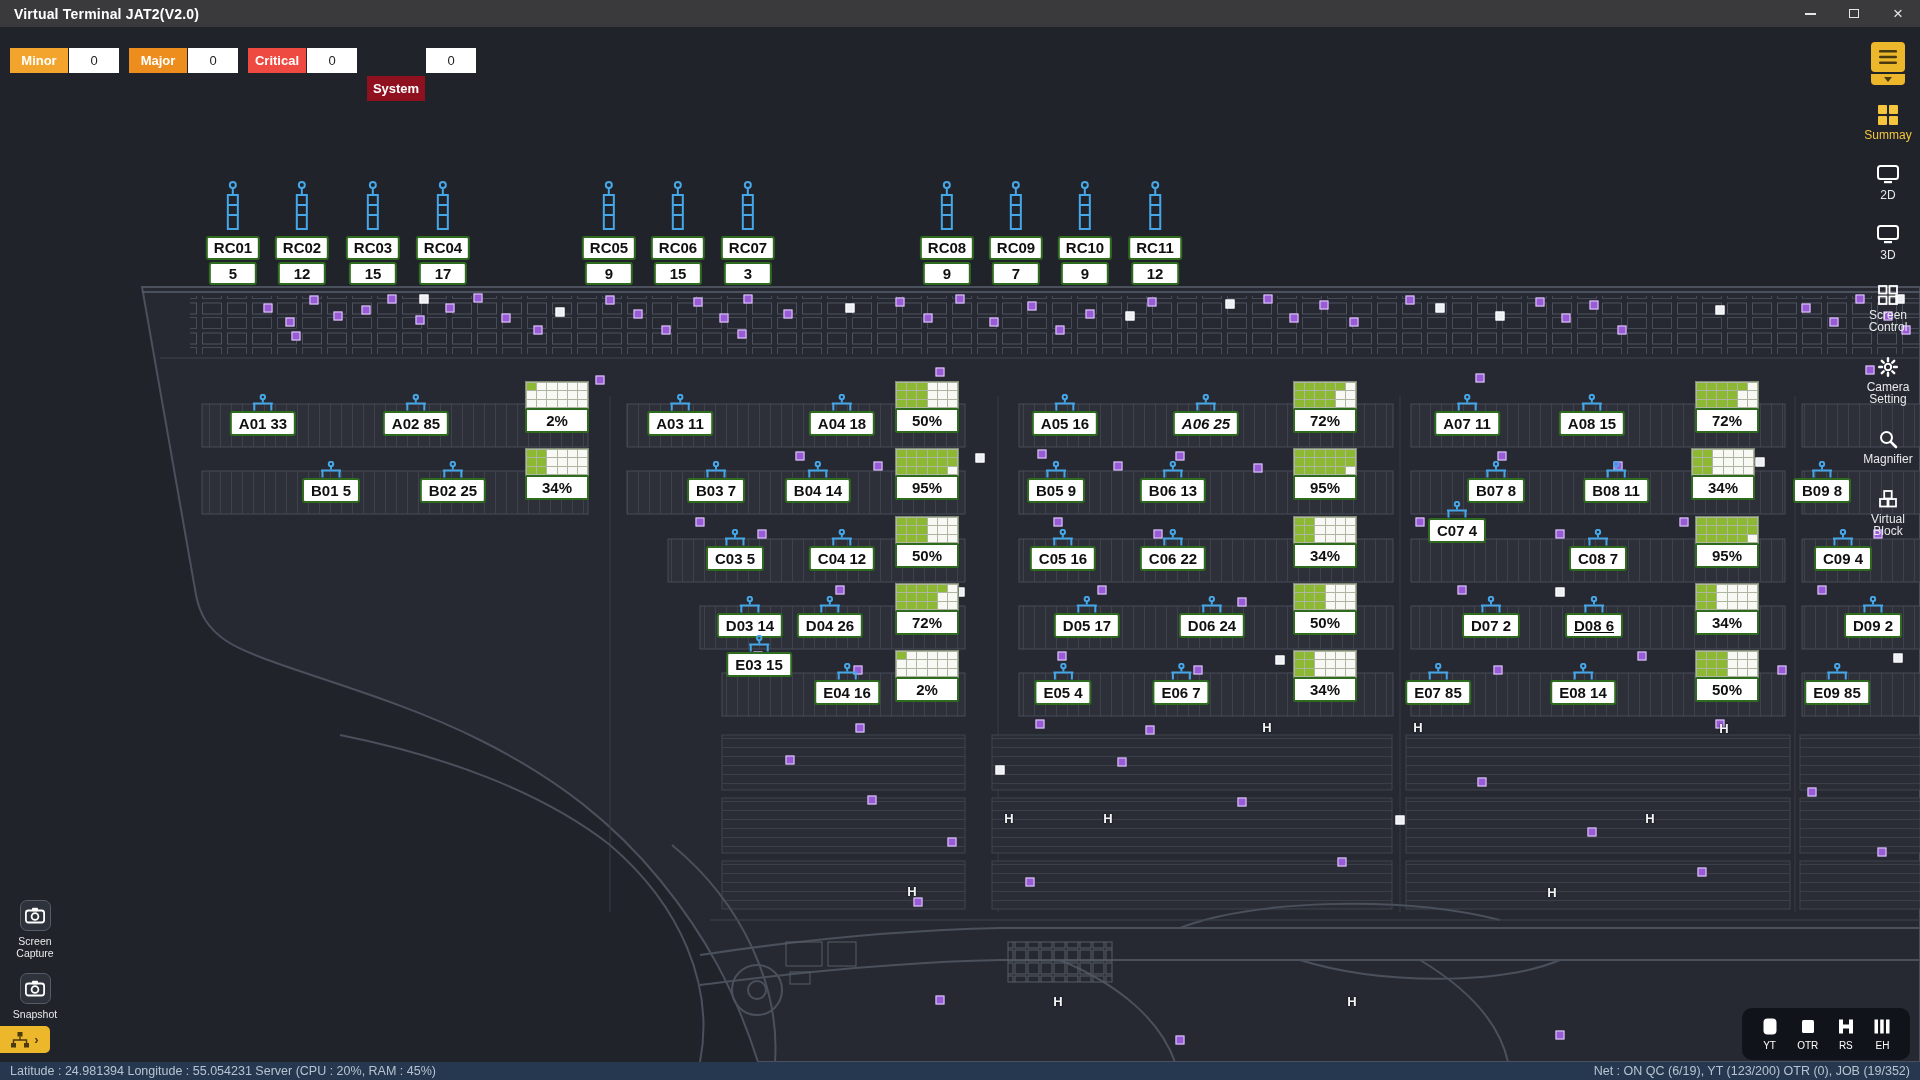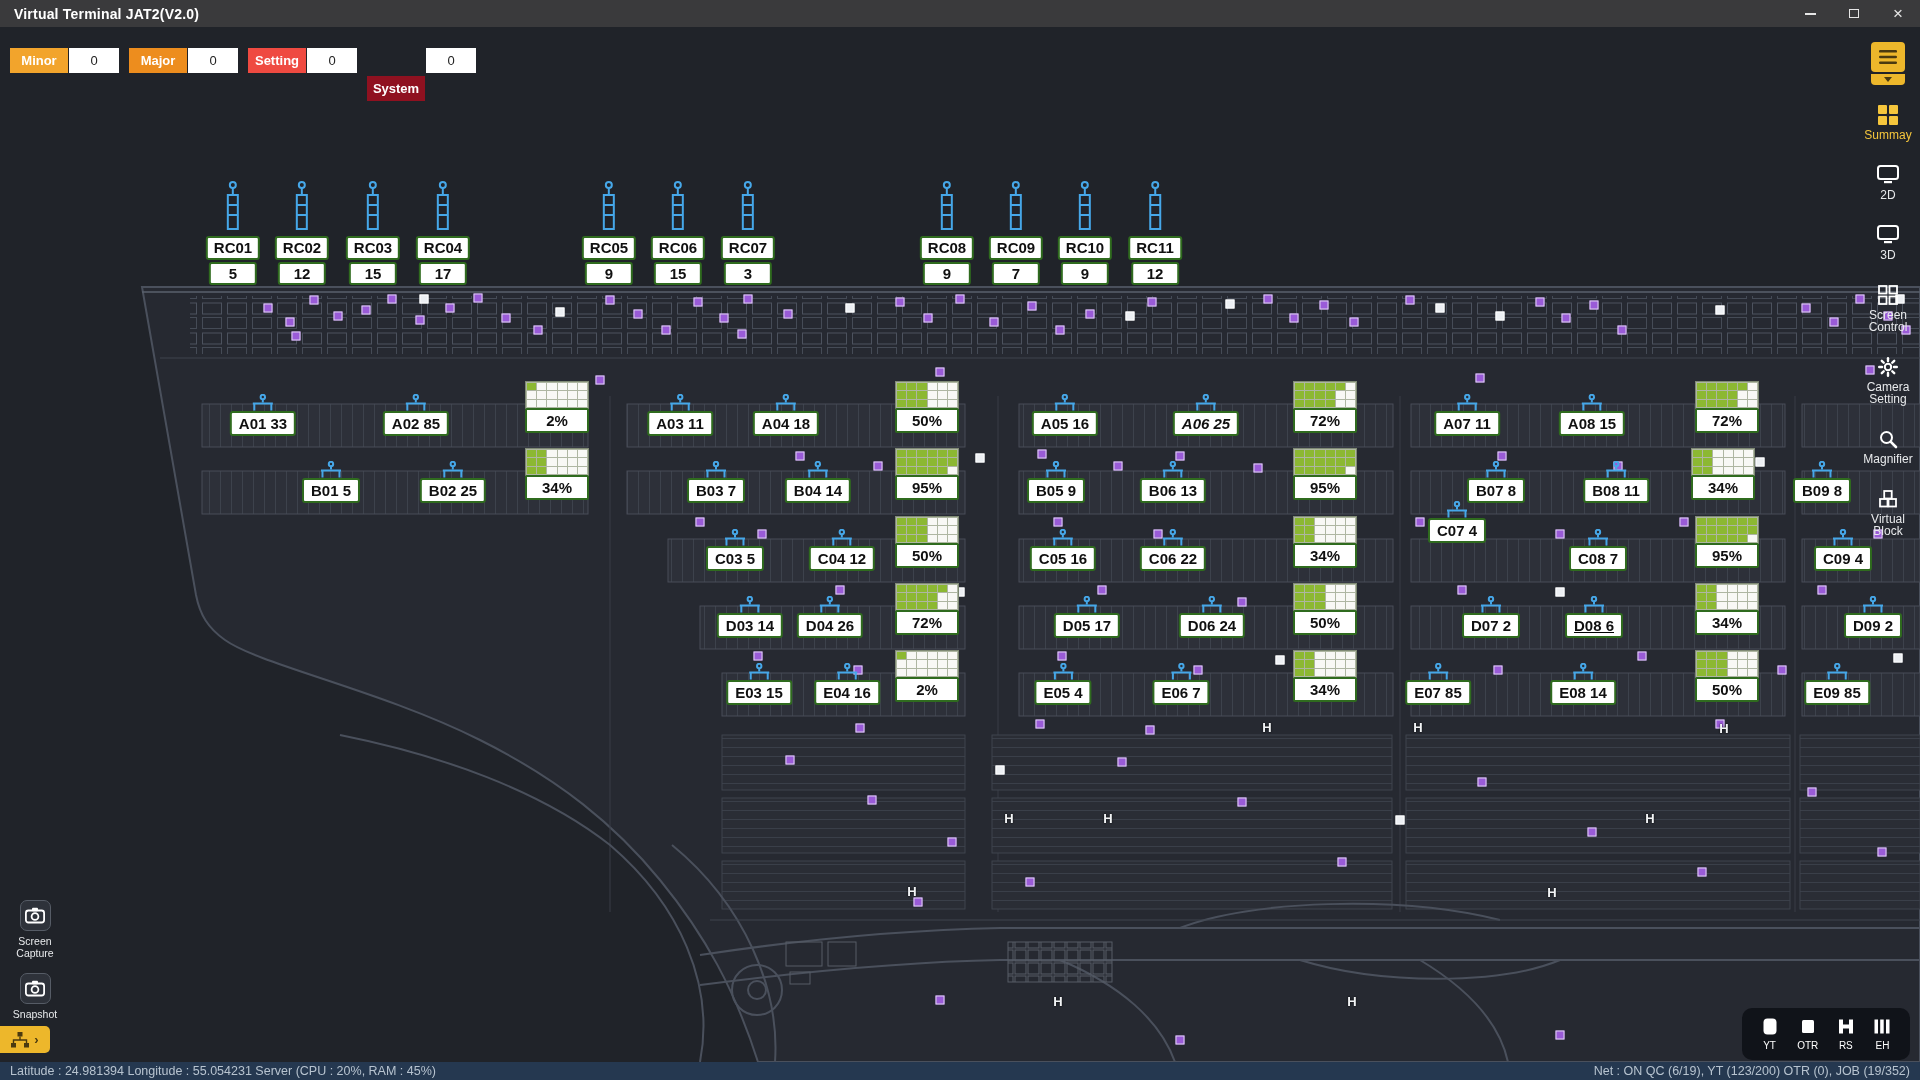--- a/index.html
+++ b/index.html
@@ -359,21 +359,21 @@
           <g stroke="#46a7e8" stroke-width="2" fill="none">
             <circle cx="13" cy="3" r="2.2"></circle>
             <line x1="13" y1="5.2" x2="13" y2="8.5"></line>
             <line x1="3" y1="9.5" x2="23" y2="9.5"></line>
             <line x1="4.5" y1="9.5" x2="4.5" y2="16.5"></line>
             <line x1="21.5" y1="9.5" x2="21.5" y2="16.5"></line>
           </g>
         </svg></span>
       <div class="blabel">A03 11</div>
     </div>
-    <div class="block" style="left: 786px; top: 394px; justify-content: flex-end;">
+    <div class="block" style="left: 842px; top: 394px; justify-content: flex-end;">
       <span class="rtg-ic"><svg width="26" height="18" viewBox="0 0 26 18">
           <g stroke="#46a7e8" stroke-width="2" fill="none">
             <circle cx="13" cy="3" r="2.2"></circle>
             <line x1="13" y1="5.2" x2="13" y2="8.5"></line>
             <line x1="3" y1="9.5" x2="23" y2="9.5"></line>
             <line x1="4.5" y1="9.5" x2="4.5" y2="16.5"></line>
             <line x1="21.5" y1="9.5" x2="21.5" y2="16.5"></line>
           </g>
         </svg></span>
       <div class="blabel">A04 18</div>
@@ -695,21 +695,21 @@
           <g stroke="#46a7e8" stroke-width="2" fill="none">
             <circle cx="13" cy="3" r="2.2"></circle>
             <line x1="13" y1="5.2" x2="13" y2="8.5"></line>
             <line x1="3" y1="9.5" x2="23" y2="9.5"></line>
             <line x1="4.5" y1="9.5" x2="4.5" y2="16.5"></line>
             <line x1="21.5" y1="9.5" x2="21.5" y2="16.5"></line>
           </g>
         </svg></span>
       <div class="blabel">D09 2</div>
     </div>
-    <div class="block" style="left: 759px; top: 663px;">
+    <div class="block" style="left: 759px; top: 635px;">
       <span class="rtg-ic"><svg width="26" height="18" viewBox="0 0 26 18">
           <g stroke="#46a7e8" stroke-width="2" fill="none">
             <circle cx="13" cy="3" r="2.2"></circle>
             <line x1="13" y1="5.2" x2="13" y2="8.5"></line>
             <line x1="3" y1="9.5" x2="23" y2="9.5"></line>
             <line x1="4.5" y1="9.5" x2="4.5" y2="16.5"></line>
             <line x1="21.5" y1="9.5" x2="21.5" y2="16.5"></line>
           </g>
         </svg></span>
       <div class="blabel">E03 15</div>
@@ -1308,21 +1308,21 @@
 <div id="alarmbar">
     <div class="alarm">
       <div class="alabel" style="background: rgb(242, 164, 44);">Minor</div>
       <div class="acount">0</div>
     </div>
     <div class="alarm">
       <div class="alabel" style="background: rgb(237, 141, 30);">Major</div>
       <div class="acount">0</div>
     </div>
     <div class="alarm">
-      <div class="alabel" style="background: rgb(239, 74, 65);">Setting</div>
+      <div class="alabel" style="background: rgb(239, 74, 65);">Critical</div>
       <div class="acount">0</div>
     </div>
     <div class="alarm">
       <div class="alabel" style="background: rgb(143, 17, 32); margin-top: 28px;">System</div>
       <div class="acount">0</div>
     </div>
   </div>
 
 <div id="rtoolbar">
   <div class="menu-btn">

